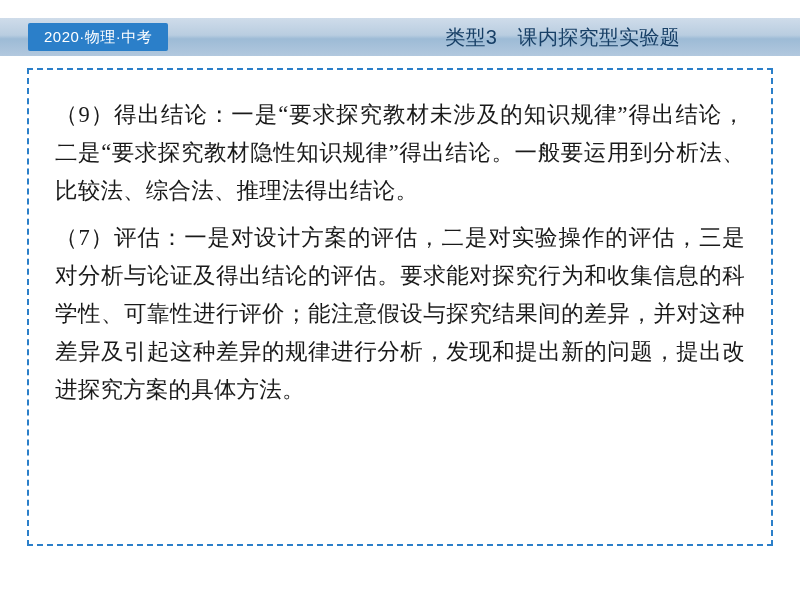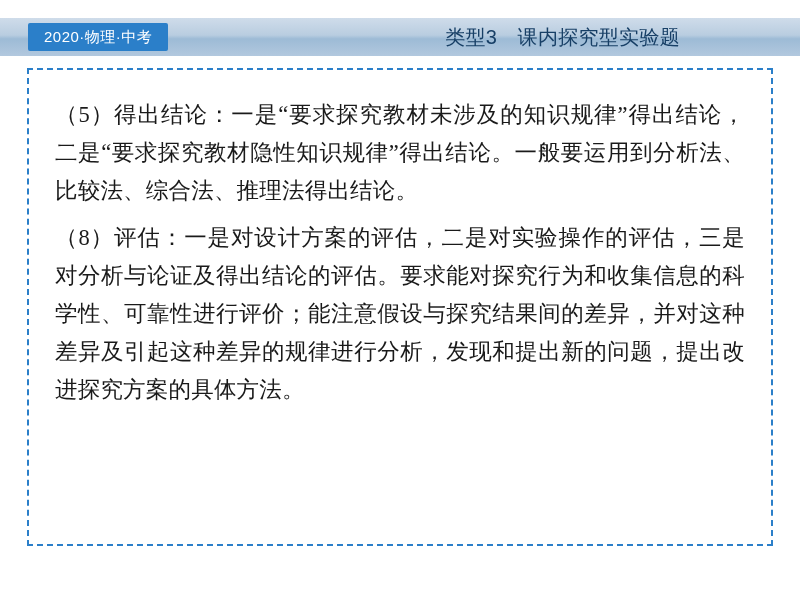--- a/index.html
+++ b/index.html
@@ -98,17 +98,17 @@
   <div class="header">
     <div class="header-left">
       <span class="pill">2020·物理·中考</span>
     </div>
     <div class="header-right">
       <span class="header-title">类型3　课内探究型实验题</span>
     </div>
   </div>
 
   <div class="content-box">
-    <p class="para">（5）得出结论：一是“要求探究教材未涉及的知识规律”得出结论，二是“要求探究教材隐性知识规律”得出结论。一般要运用到分析法、比较法、综合法、推理法得出结论。</p>
-    <p class="para">（8）评估：一是对设计方案的评估，二是对实验操作的评估，三是对分析与论证及得出结论的评估。要求能对探究行为和收集信息的科学性、可靠性进行评价；能注意假设与探究结果间的差异，并对这种差异及引起这种差异的规律进行分析，发现和提出新的问题，提出改进探究方案的具体方法。</p>
+    <p class="para">（9）得出结论：一是“要求探究教材未涉及的知识规律”得出结论，二是“要求探究教材隐性知识规律”得出结论。一般要运用到分析法、比较法、综合法、推理法得出结论。</p>
+    <p class="para">（7）评估：一是对设计方案的评估，二是对实验操作的评估，三是对分析与论证及得出结论的评估。要求能对探究行为和收集信息的科学性、可靠性进行评价；能注意假设与探究结果间的差异，并对这种差异及引起这种差异的规律进行分析，发现和提出新的问题，提出改进探究方案的具体方法。</p>
   </div>
 
 </div>
 
 </body></html>

